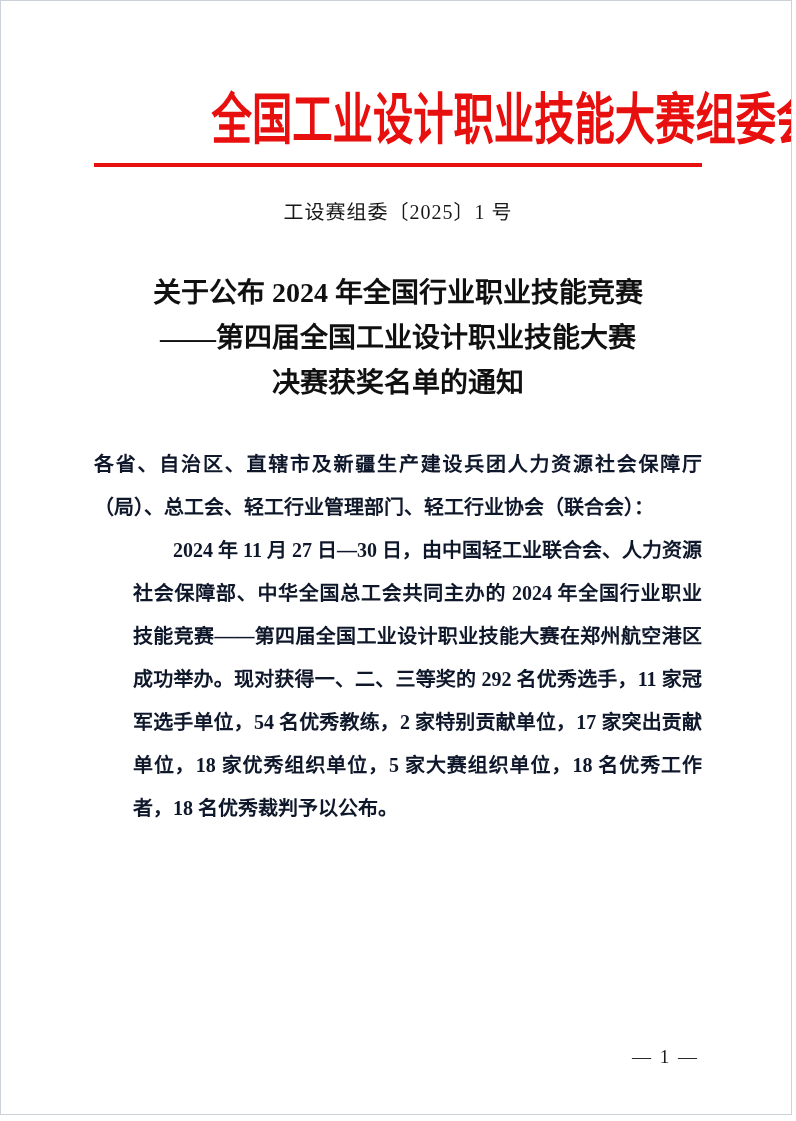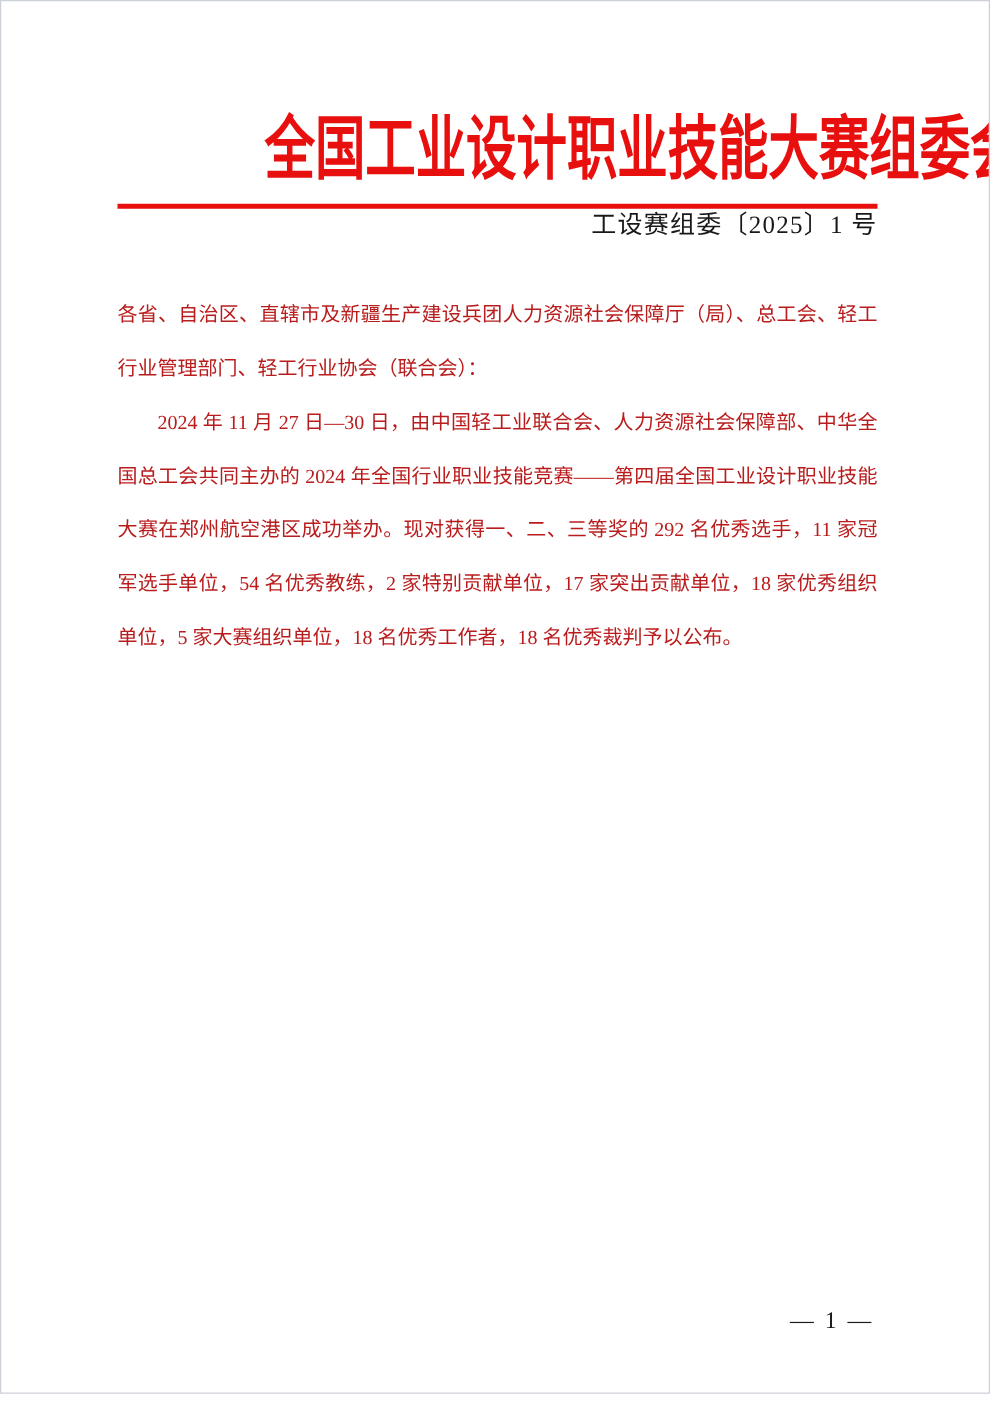--- a/index.html
+++ b/index.html
@@ -31,42 +31,43 @@
     display: inline-block;
     transform: scaleX(0.72);
     transform-origin: center;
   }
   .red-divider {
     margin-top: 8px;
     height: 4px;
     background: var(--header-red, #e8100f);
   }
   .doc-number {
-    margin-top: 0;
-    text-align: right;
+    margin-top: 32px;
+    text-align: center;
     font-size: 20px;
     line-height: 26px;
     letter-spacing: 1px;
   }
   .title-block {
     margin-top: 45px;
     text-align: center;
     font-weight: bold;
     font-size: 28px;
     line-height: 45px;
     color: #101010;
   }
   .body-block {
     margin-top: 38px;
-    font-size: 16px;
+    font-size: 20px;
     line-height: 43px;
     text-align: justify;
-    color: #b91c1c;
+    color: #0f172a;
+    font-weight: bold;
   }
-  .body-block p.indent { text-indent: 2em; }
+  .body-block p.indent { text-indent: 2em; margin-left: 39px; }
   .page-footer {
     position: absolute;
     right: 92px;
     bottom: 46px;
     font-size: 19px;
     letter-spacing: 2px;
     color: #1b1b1b;
   }
 </style>
 </head>
@@ -75,20 +76,25 @@
 <div class="page">
 
   <div class="org-header">
     <span class="squeeze">全国工业设计职业技能大赛组委会</span>
   </div>
 
   <div class="red-divider"></div>
 
   <div class="doc-number">工设赛组委〔2025〕1 号</div>
 
+  <div class="title-block">
+    <div>关于公布 2024 年全国行业职业技能竞赛</div>
+    <div>——第四届全国工业设计职业技能大赛</div>
+    <div>决赛获奖名单的通知</div>
+  </div>
 
   <div class="body-block">
     <p>各省、自治区、直辖市及新疆生产建设兵团人力资源社会保障厅（局）、总工会、轻工行业管理部门、轻工行业协会（联合会）：</p>
     <p class="indent">2024 年 11 月 27 日—30 日，由中国轻工业联合会、人力资源社会保障部、中华全国总工会共同主办的 2024 年全国行业职业技能竞赛——第四届全国工业设计职业技能大赛在郑州航空港区成功举办。现对获得一、二、三等奖的 292 名优秀选手，11 家冠军选手单位，54 名优秀教练，2 家特别贡献单位，17 家突出贡献单位，18 家优秀组织单位，5 家大赛组织单位，18 名优秀工作者，18 名优秀裁判予以公布。</p>
   </div>
 
   <div class="page-footer">— 1 —</div>
 
 </div>
 

